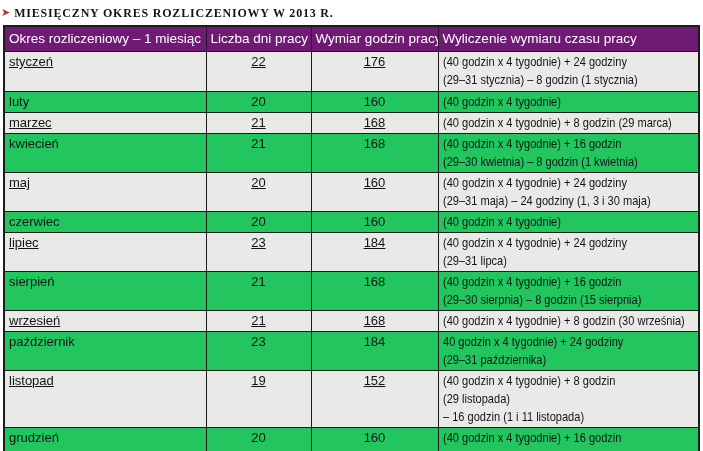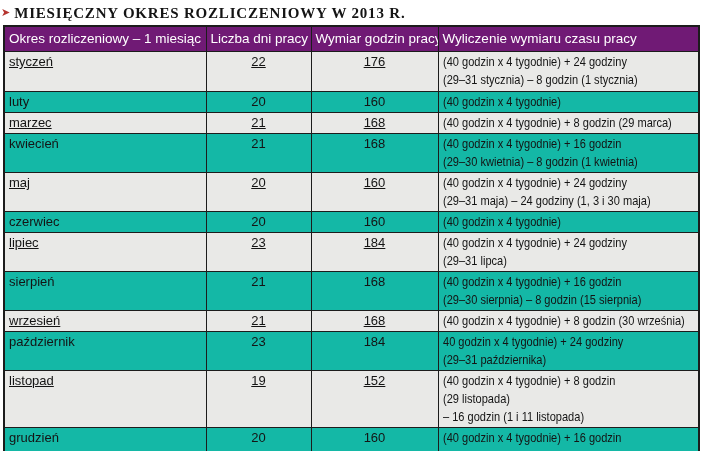--- a/index.html
+++ b/index.html
@@ -14,21 +14,21 @@
     display:flex;align-items:center;gap:4px;
     padding:4px 0 3px 1px;height:18px;
   }
   .bullet{
     color:#b5342f;font-size:11px;line-height:11px;
     font-family:"DejaVu Sans",sans-serif;
     transform:translateY(-1px);
   }
   .page-title{
     font-family:"Liberation Serif",serif;
-    font-weight:bold;font-size:15px;letter-spacing:0.8px;
+    font-weight:bold;font-size:12px;letter-spacing:0.8px;
     color:#141414;white-space:nowrap;
   }
   
   .table-wrap{
     position:absolute;left:3px;top:25px;width:697px;
     box-shadow:0 3px 0 -1px #c9c9c9;
   }
   table{
     border-collapse:collapse;width:697px;table-layout:fixed;
     font-size:13px;line-height:18px;
@@ -44,21 +44,21 @@
     font-size:13.5px;height:22px;vertical-align:middle;
     padding:1px 4px;text-align:left;white-space:nowrap;overflow:hidden;
   }
   thead th.center{text-align:right;}
   td{
     vertical-align:top;padding:1px 4px;
     white-space:nowrap;overflow:hidden;
   }
   td.num{text-align:center;}
   tbody tr.alt td{background:#e9e9e7;}
-  tbody tr td{background:#14b8a6;}
+  tbody tr td{background:#22c55e;}
   tbody tr.alt td{background:#e9e9e7;text-decoration:underline;}
   
   tbody tr:nth-child(1){height:40px;}
   tbody tr:nth-child(2){height:19px;}
   tbody tr:nth-child(3){height:19px;}
   tbody tr:nth-child(4){height:37px;}
   tbody tr:nth-child(5){height:37px;border-radius:9px;}
   tbody tr:nth-child(6){height:19px;}
   tbody tr:nth-child(7){height:37px;}
   tbody tr:nth-child(8){height:37px;}

